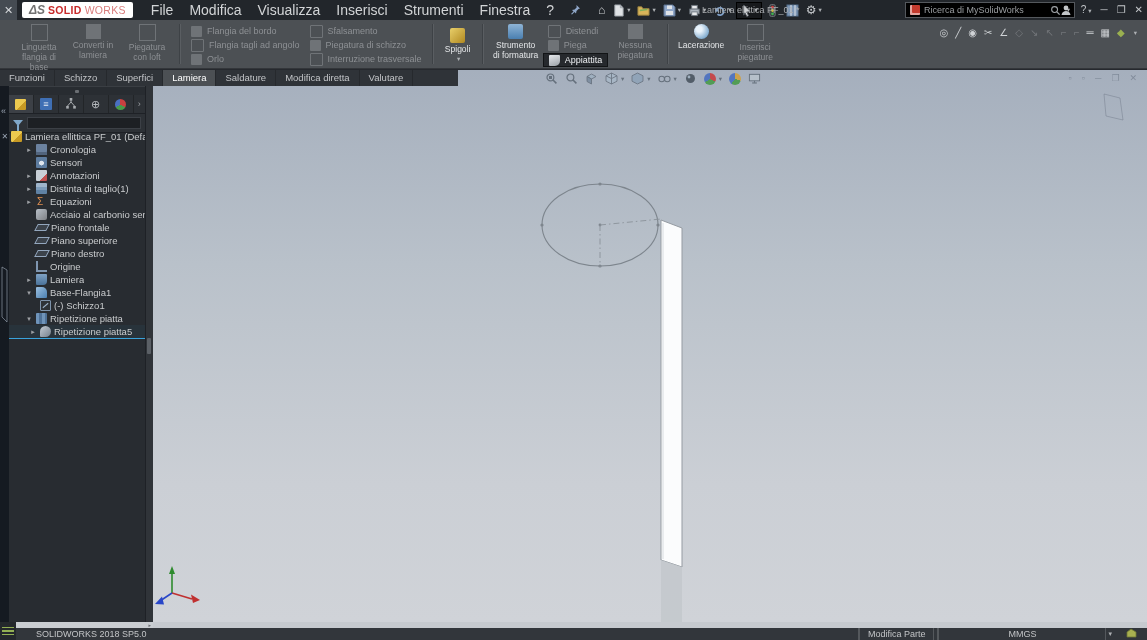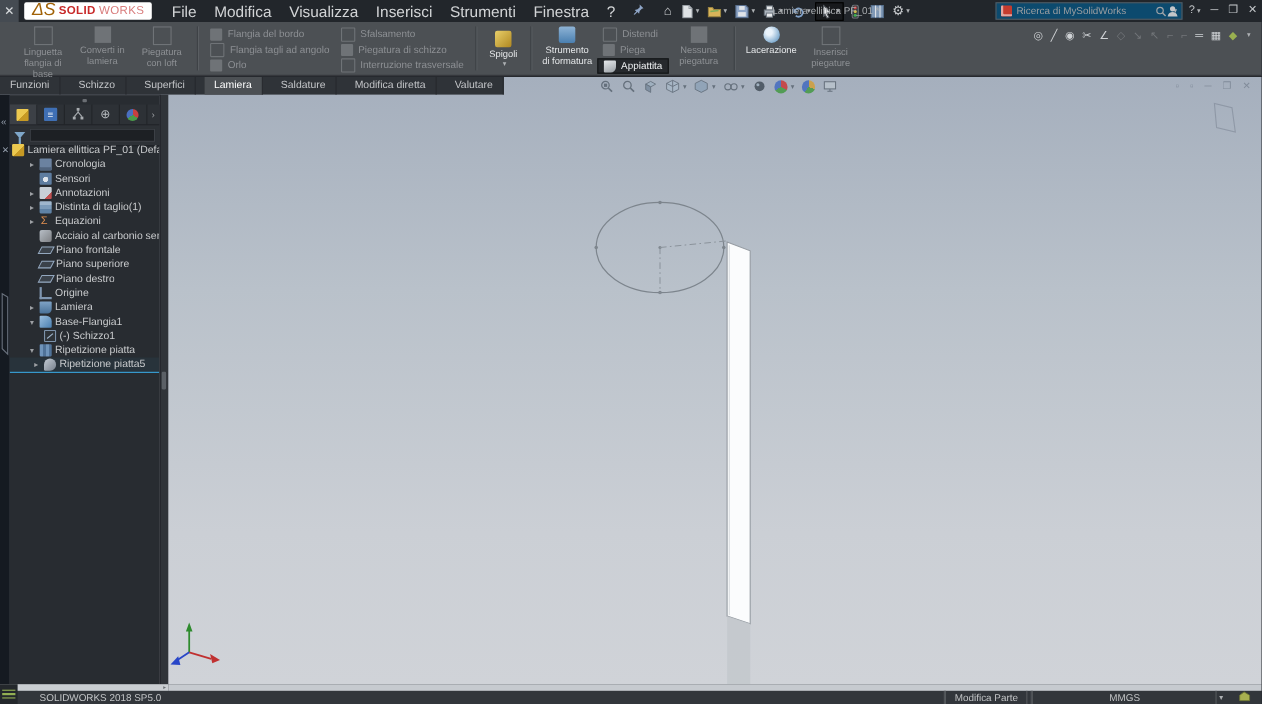--- a/index.html
+++ b/index.html
@@ -2,34 +2,34 @@
 <html><head>
 <meta charset="utf-8">
 <style>
   html,body{margin:0;padding:0;}
   body{width:1147px;height:640px;position:relative;overflow:hidden;background:#26292e;
        font-family:"Liberation Sans",sans-serif;-webkit-font-smoothing:antialiased;user-select:none;}
   
   .titlebar{position:absolute;top:0;left:0;right:0;height:20px;background:#22262b;display:flex;align-items:center;z-index:9;}
   .overlay-close{width:17px;height:20px;background:#454b52;color:#d6d9dc;font-size:11px;display:flex;align-items:center;justify-content:center;}
   .logo{height:16px;background:#fff;border-radius:2px;margin-left:5px;padding:0 7px;display:flex;align-items:center;gap:3px;font-size:10.5px;white-space:nowrap;}
-  .logo .mark{color:#a16207;font-weight:normal;font-style:italic;font-size:16px;}
+  .logo .mark{color:#737373;font-weight:bold;font-style:italic;font-size:12px;}
   .logo .bold{color:#c82a2a;font-weight:bold;letter-spacing:.3px;}
   .logo .light{color:#d97d7d;letter-spacing:.3px;}
   .menus{display:flex;margin-left:10px;}
   .menu-item{padding:0 8px;font-size:14px;color:#d2d4d6;line-height:20px;}
   .pin{margin:0 8px;}
   .qat{display:flex;align-items:center;margin-left:6px;gap:1px;}
   .qgrp{display:flex;align-items:center;padding:0 3px;}
   .caret{font-size:6.5px;color:#aeb1b4;margin-left:2px;}
   .qi{width:13px;height:13px;display:block;}
   .qchar{font-size:12px;color:#c6c9cc;line-height:14px;}
   .cursor-box{background:#17191c;border:1px solid #000;padding:1px 3px;display:flex;align-items:center;}
   .doc-title{position:absolute;left:702px;top:0;height:20px;line-height:20px;font-size:9px;color:#aaadb0;white-space:nowrap;}
-  .search{position:absolute;left:905px;top:2px;width:160px;height:14px;background:#0c4a6e;border:1px solid #54585d;display:flex;align-items:center;padding:0 4px;gap:4px;}
+  .search{position:absolute;left:905px;top:2px;width:160px;height:14px;background:#000000;border:1px solid #54585d;display:flex;align-items:center;padding:0 4px;gap:4px;}
   .search .slogo{width:10px;height:10px;background:#c43b2e;border-radius:1px;flex:none;box-shadow:inset 2px -2px 0 rgba(255,255,255,.55);}
   .search .stext{flex:1;font-size:9px;color:#9b9ea1;white-space:nowrap;overflow:hidden;}
   .win-ctrls{position:absolute;right:4px;top:0;height:20px;display:flex;align-items:center;gap:9px;color:#c3c6c9;font-size:10px;}
   .win-ctrls span{line-height:20px;}
   
   .ribbon{position:absolute;top:20px;left:0;right:0;height:49px;background:#4c5054;border-bottom:1px solid #33363a;
           display:flex;align-items:stretch;padding:1px 0 1px 12px;box-sizing:border-box;z-index:8;}
   .rsep{width:0;border-left:1px solid #3e4246;border-right:1px solid #5a5e62;margin:3px 5px;}
   .rbtn-lg{display:flex;flex-direction:column;align-items:center;justify-content:flex-start;padding:3px 3px 0 3px;
            font-size:8.5px;line-height:1.15;text-align:center;color:#e4e6e8;width:54px;box-sizing:border-box;}
@@ -46,21 +46,21 @@
   .i-spigoli{background:linear-gradient(135deg,#e8cf6a,#b08820);border-radius:2px;}
   .i-form{background:linear-gradient(180deg,#8fb4d6,#4a7fb0);border-radius:2px;}
   .i-taglio{background:#2e3338;border:1px solid #7d93ab;box-shadow:inset -3px 3px 0 #4a86b8;}
   .i-foro{background:radial-gradient(circle at 40% 40%,#cfe2f2,#4a86b8);border-radius:50%;}
   .i-ventola{background:#2e3338;border:1px dashed #7d93ab;}
   .i-appiat{background:linear-gradient(160deg,#e6e9ec,#9aa0a6);border-radius:1px 1px 5px 1px;}
   .i-lacer{background:radial-gradient(circle at 35% 35%,#eaf3fb 20%,#4a86b8);border-radius:50%;}
   .minirow{margin-left:auto;display:flex;align-items:flex-start;padding:6px 10px 0 0;gap:7px;font-size:10px;color:#cfd2d5;line-height:12px;}
   .minirow .d{color:#73767a;}
   
-  .tabsbar{position:absolute;top:70px;left:0;width:458px;height:16px;background:#2f3338;display:flex;z-index:7;justify-content:space-between;}
+  .tabsbar{position:absolute;top:70px;left:0;width:458px;height:16px;background:#2f3338;display:flex;z-index:7;}
   .tab{padding:0 9px;font-size:9.5px;line-height:16px;color:#c3c5c8;border-right:1px solid #26292d;white-space:nowrap;}
   .tab.active{background:#4c5054;color:#ffffff;}
   
   .main{position:absolute;top:70px;left:0;right:0;bottom:18px;}
   .viewport{position:absolute;inset:0;background:linear-gradient(180deg,#a5afbd 0%,#b9c1ca 35%,#cbcfd5 75%,#d0d3d8 100%);}
   .scene{position:absolute;inset:0;}
   .hud{position:absolute;left:545px;top:2px;display:flex;gap:7px;align-items:center;opacity:.9;}
   .hud .hic{width:13px;height:13px;display:block;}
   .hud .ball{width:12px;height:12px;border-radius:50%;}
   .b1{background:conic-gradient(#c84040 0 33%,#4a9a4a 0 66%,#4a6fc0 0);}

